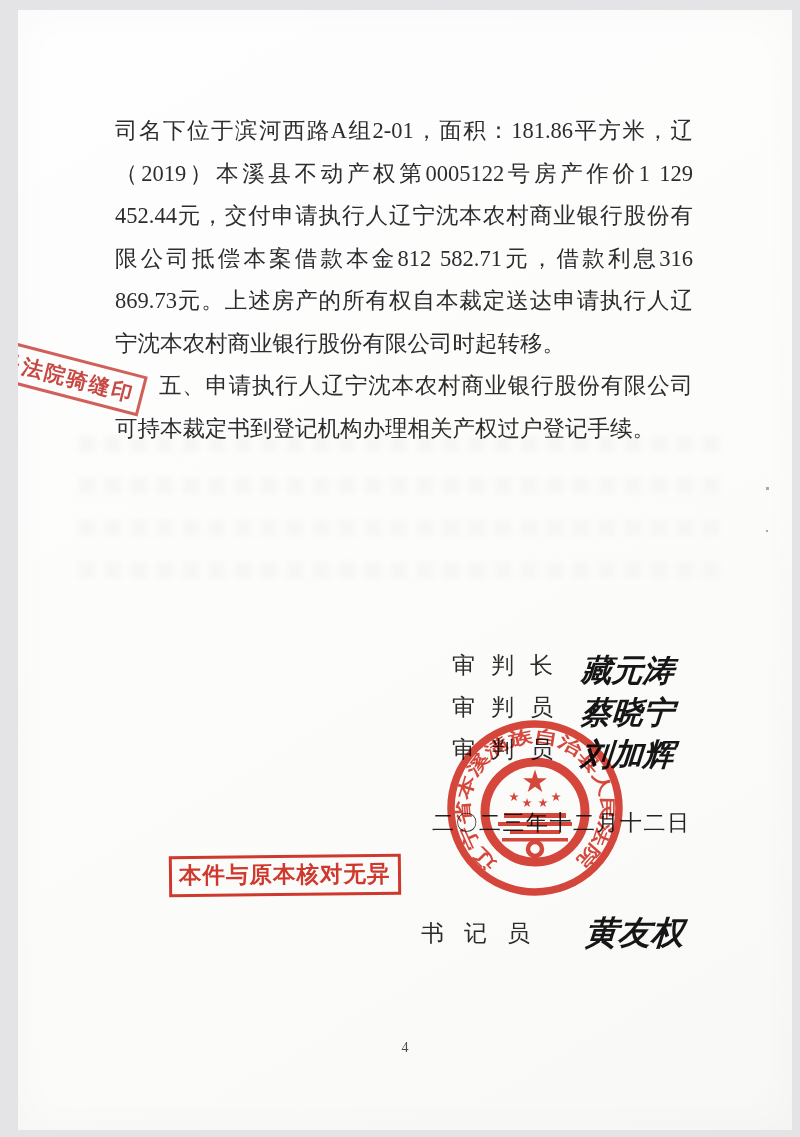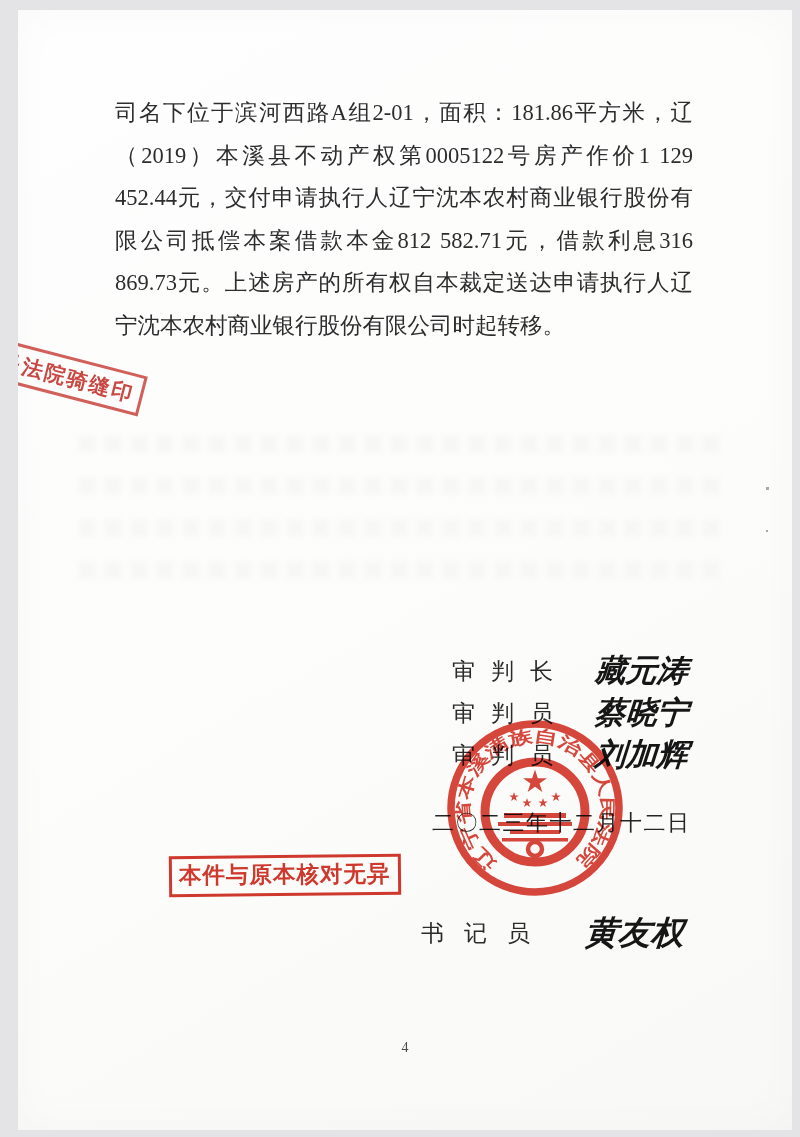--- a/index.html
+++ b/index.html
@@ -15,28 +15,28 @@
     width:774px; height:1120px;
     background:linear-gradient(150deg,#fefefe 0%,#fcfcfb 55%,#f8f8f7 100%);
     overflow:hidden;
     box-shadow:inset 0 0 45px rgba(0,0,0,0.025);
   }
   
   .ghost { position:absolute; left:60px; top:425px; width:650px; height:200px; opacity:0.5; filter:blur(2px); }
   .ghost .g { height:18px; margin-bottom:24px; background:repeating-linear-gradient(90deg,#f3f3f2 0 18px, transparent 18px 26px); }
 
   .body-text {
-    position:absolute; left:97px; top:82px; width:578px;
+    position:absolute; left:97px; top:100px; width:578px;
     font-size:22.5px; line-height:42.5px; color:#2d2d2d;
     text-align:justify; text-justify:inter-character;
   }
   .body-text p.indent { text-indent:44px; }
 
   .sig-block { position:absolute; left:434px; top:640px; z-index:1; }
-  .sig-row { display:flex; align-items:center; height:42px;gap:14px; }
+  .sig-row { display:flex; align-items:flex-start; height:42px; }
   .role {
     display:inline-block; width:117px; font-size:23px; color:#2b2b2b;
     letter-spacing:16px; white-space:nowrap;
   }
   .name {
     font-size:31px; font-weight:700; font-style:italic; color:#161616;
     margin-left:12px; transform:skewX(-4deg); white-space:nowrap;
   }
 
   .date-line {
@@ -86,20 +86,21 @@
 
   <div class="ghost">
     <div class="g"></div>
       <div class="g"></div>
       <div class="g"></div>
       <div class="g"></div>
   </div>
 
   <div class="body-text">
     <p>司名下位于滨河西路A组2-01，面积：181.86平方米，辽（2019）本溪县不动产权第0005122号房产作价1 129 452.44元，交付申请执行人辽宁沈本农村商业银行股份有限公司抵偿本案借款本金812 582.71元，借款利息316 869.73元。上述房产的所有权自本裁定送达申请执行人辽宁沈本农村商业银行股份有限公司时起转移。</p>
+    <p class="indent">五、申请执行人辽宁沈本农村商业银行股份有限公司可持本裁定书到登记机构办理相关产权过户登记手续。</p>
   </div>
 
   <div class="sig-block">
     <div class="sig-row">
       <span class="role">审判长</span>
       <span class="name">藏元涛</span>
     </div>
     <div class="sig-row">
       <span class="role">审判员</span>
       <span class="name">蔡晓宁</span>

